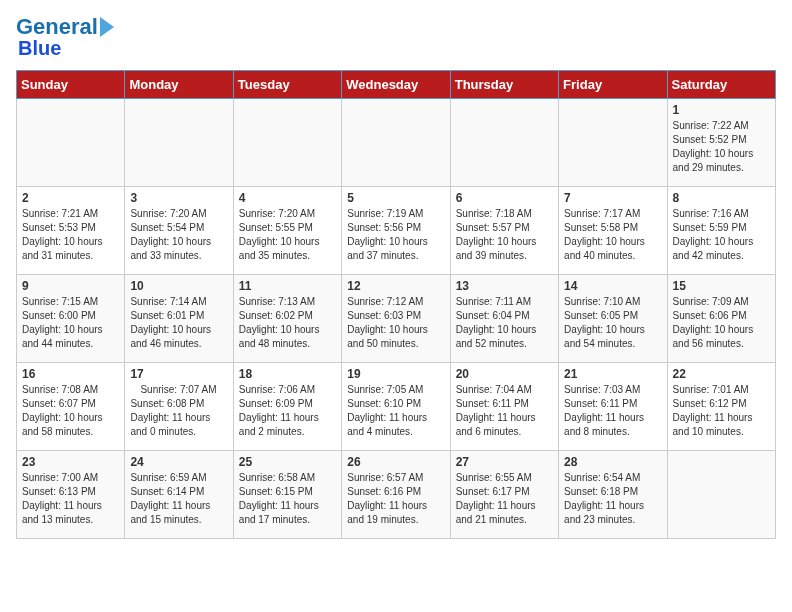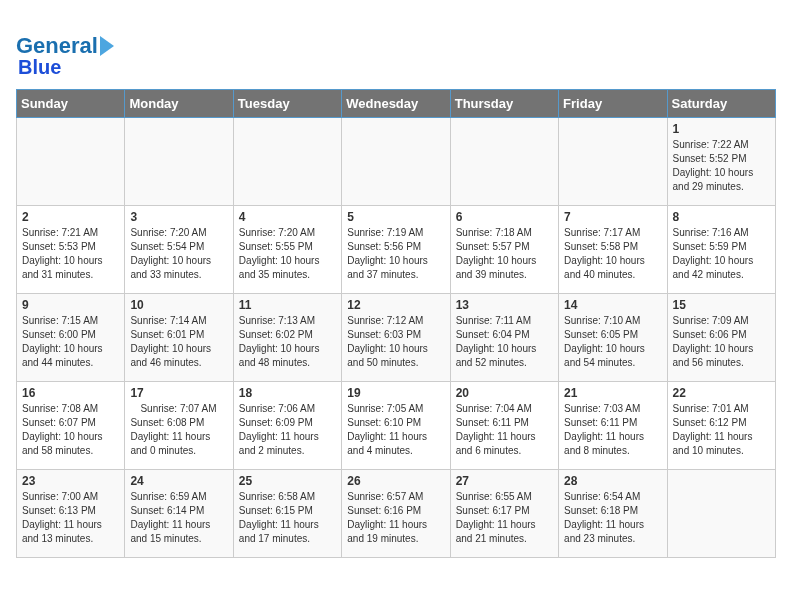--- a/index.html
+++ b/index.html
@@ -33,42 +33,41 @@
       border-top: 10px solid transparent;
       border-bottom: 10px solid transparent;
       border-left: 14px solid #4da6e0;
       display: inline-block;
       margin-left: 2px;
       vertical-align: middle;
     }
     .logo-top {
       display: flex;
       align-items: center;
-      margin-top: 19px;
     }
     .title-block {
       text-align: right;
     }
     .title-block h1 {
       font-size: 32px;
       font-weight: bold;
       color: #333;
     }
     .title-block h2 {
       font-size: 16px;
       font-weight: normal;
       color: #555;
     }
     .calendar {
       width: 100%;
       border-collapse: collapse;
       border: 1px solid #ccc;
     }
     .calendar thead tr th {
-      background-color: #737373;
+      background-color: #b91c1c;
       color: #fff;
       font-size: 13px;
       font-weight: bold;
       padding: 6px 4px;
       text-align: left;
       border: 1px solid #5599cc;
     }
     .calendar tbody tr td {
       border: 1px solid #ccc;
       vertical-align: top;

